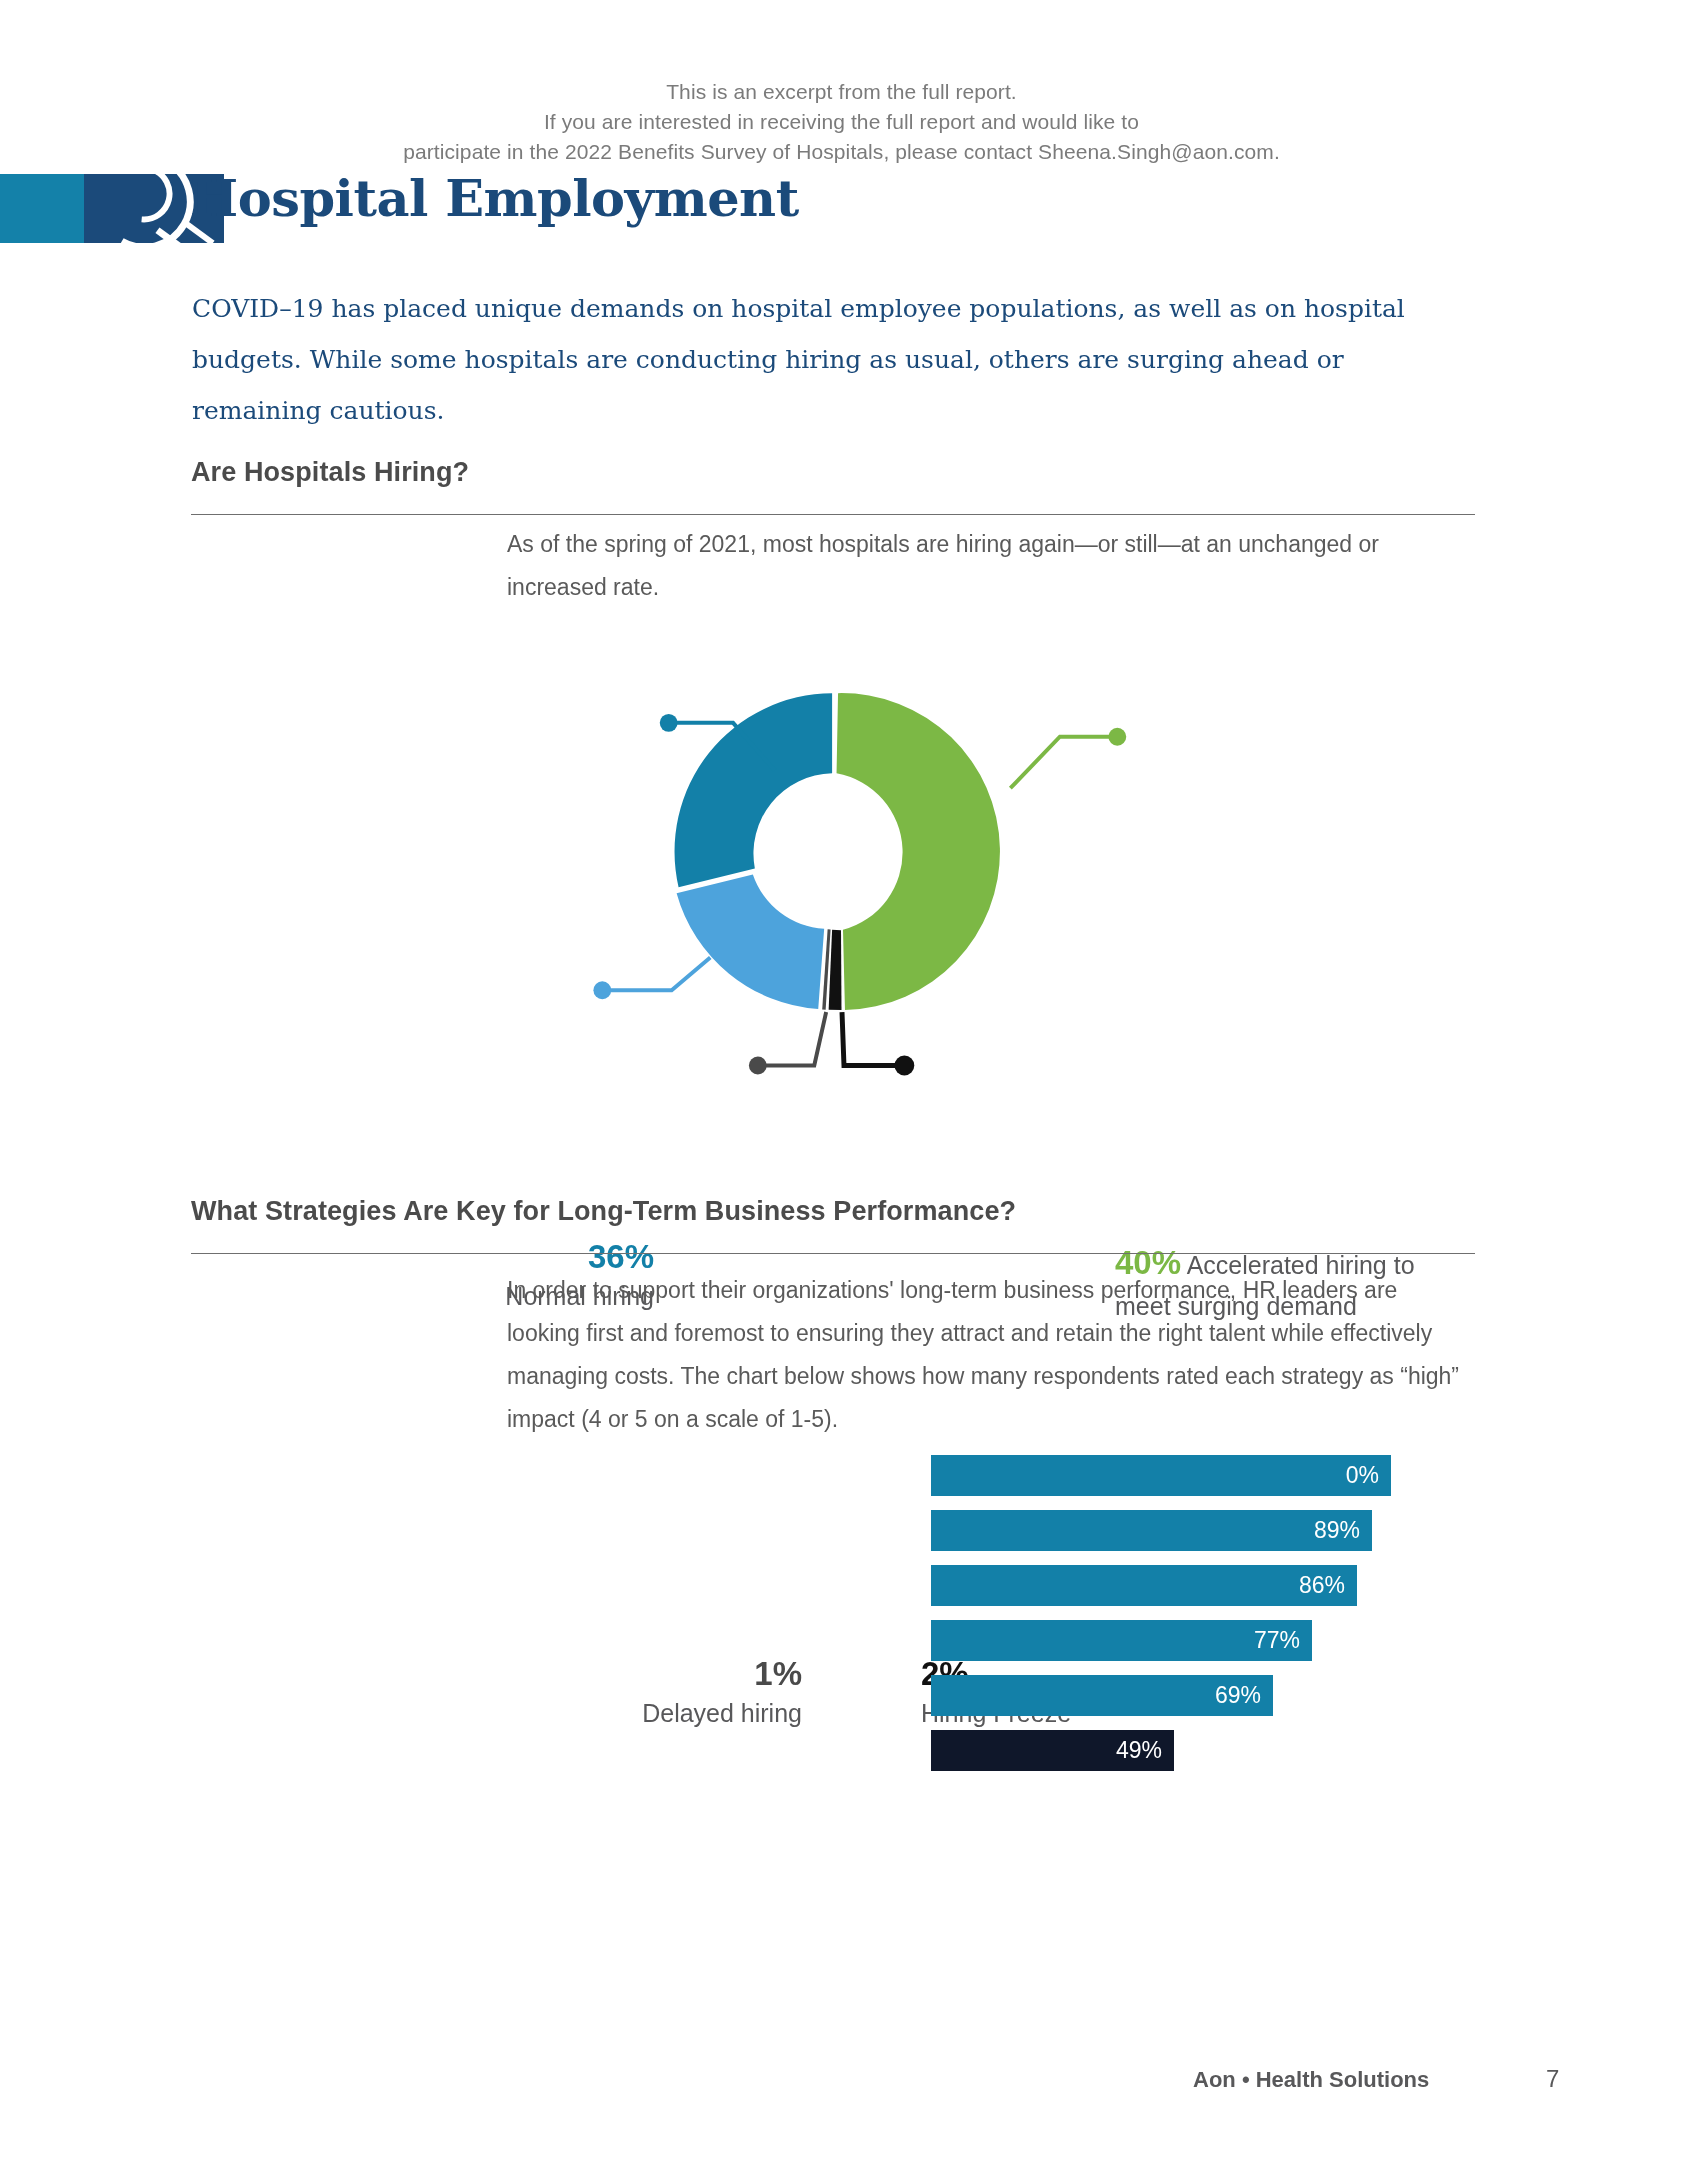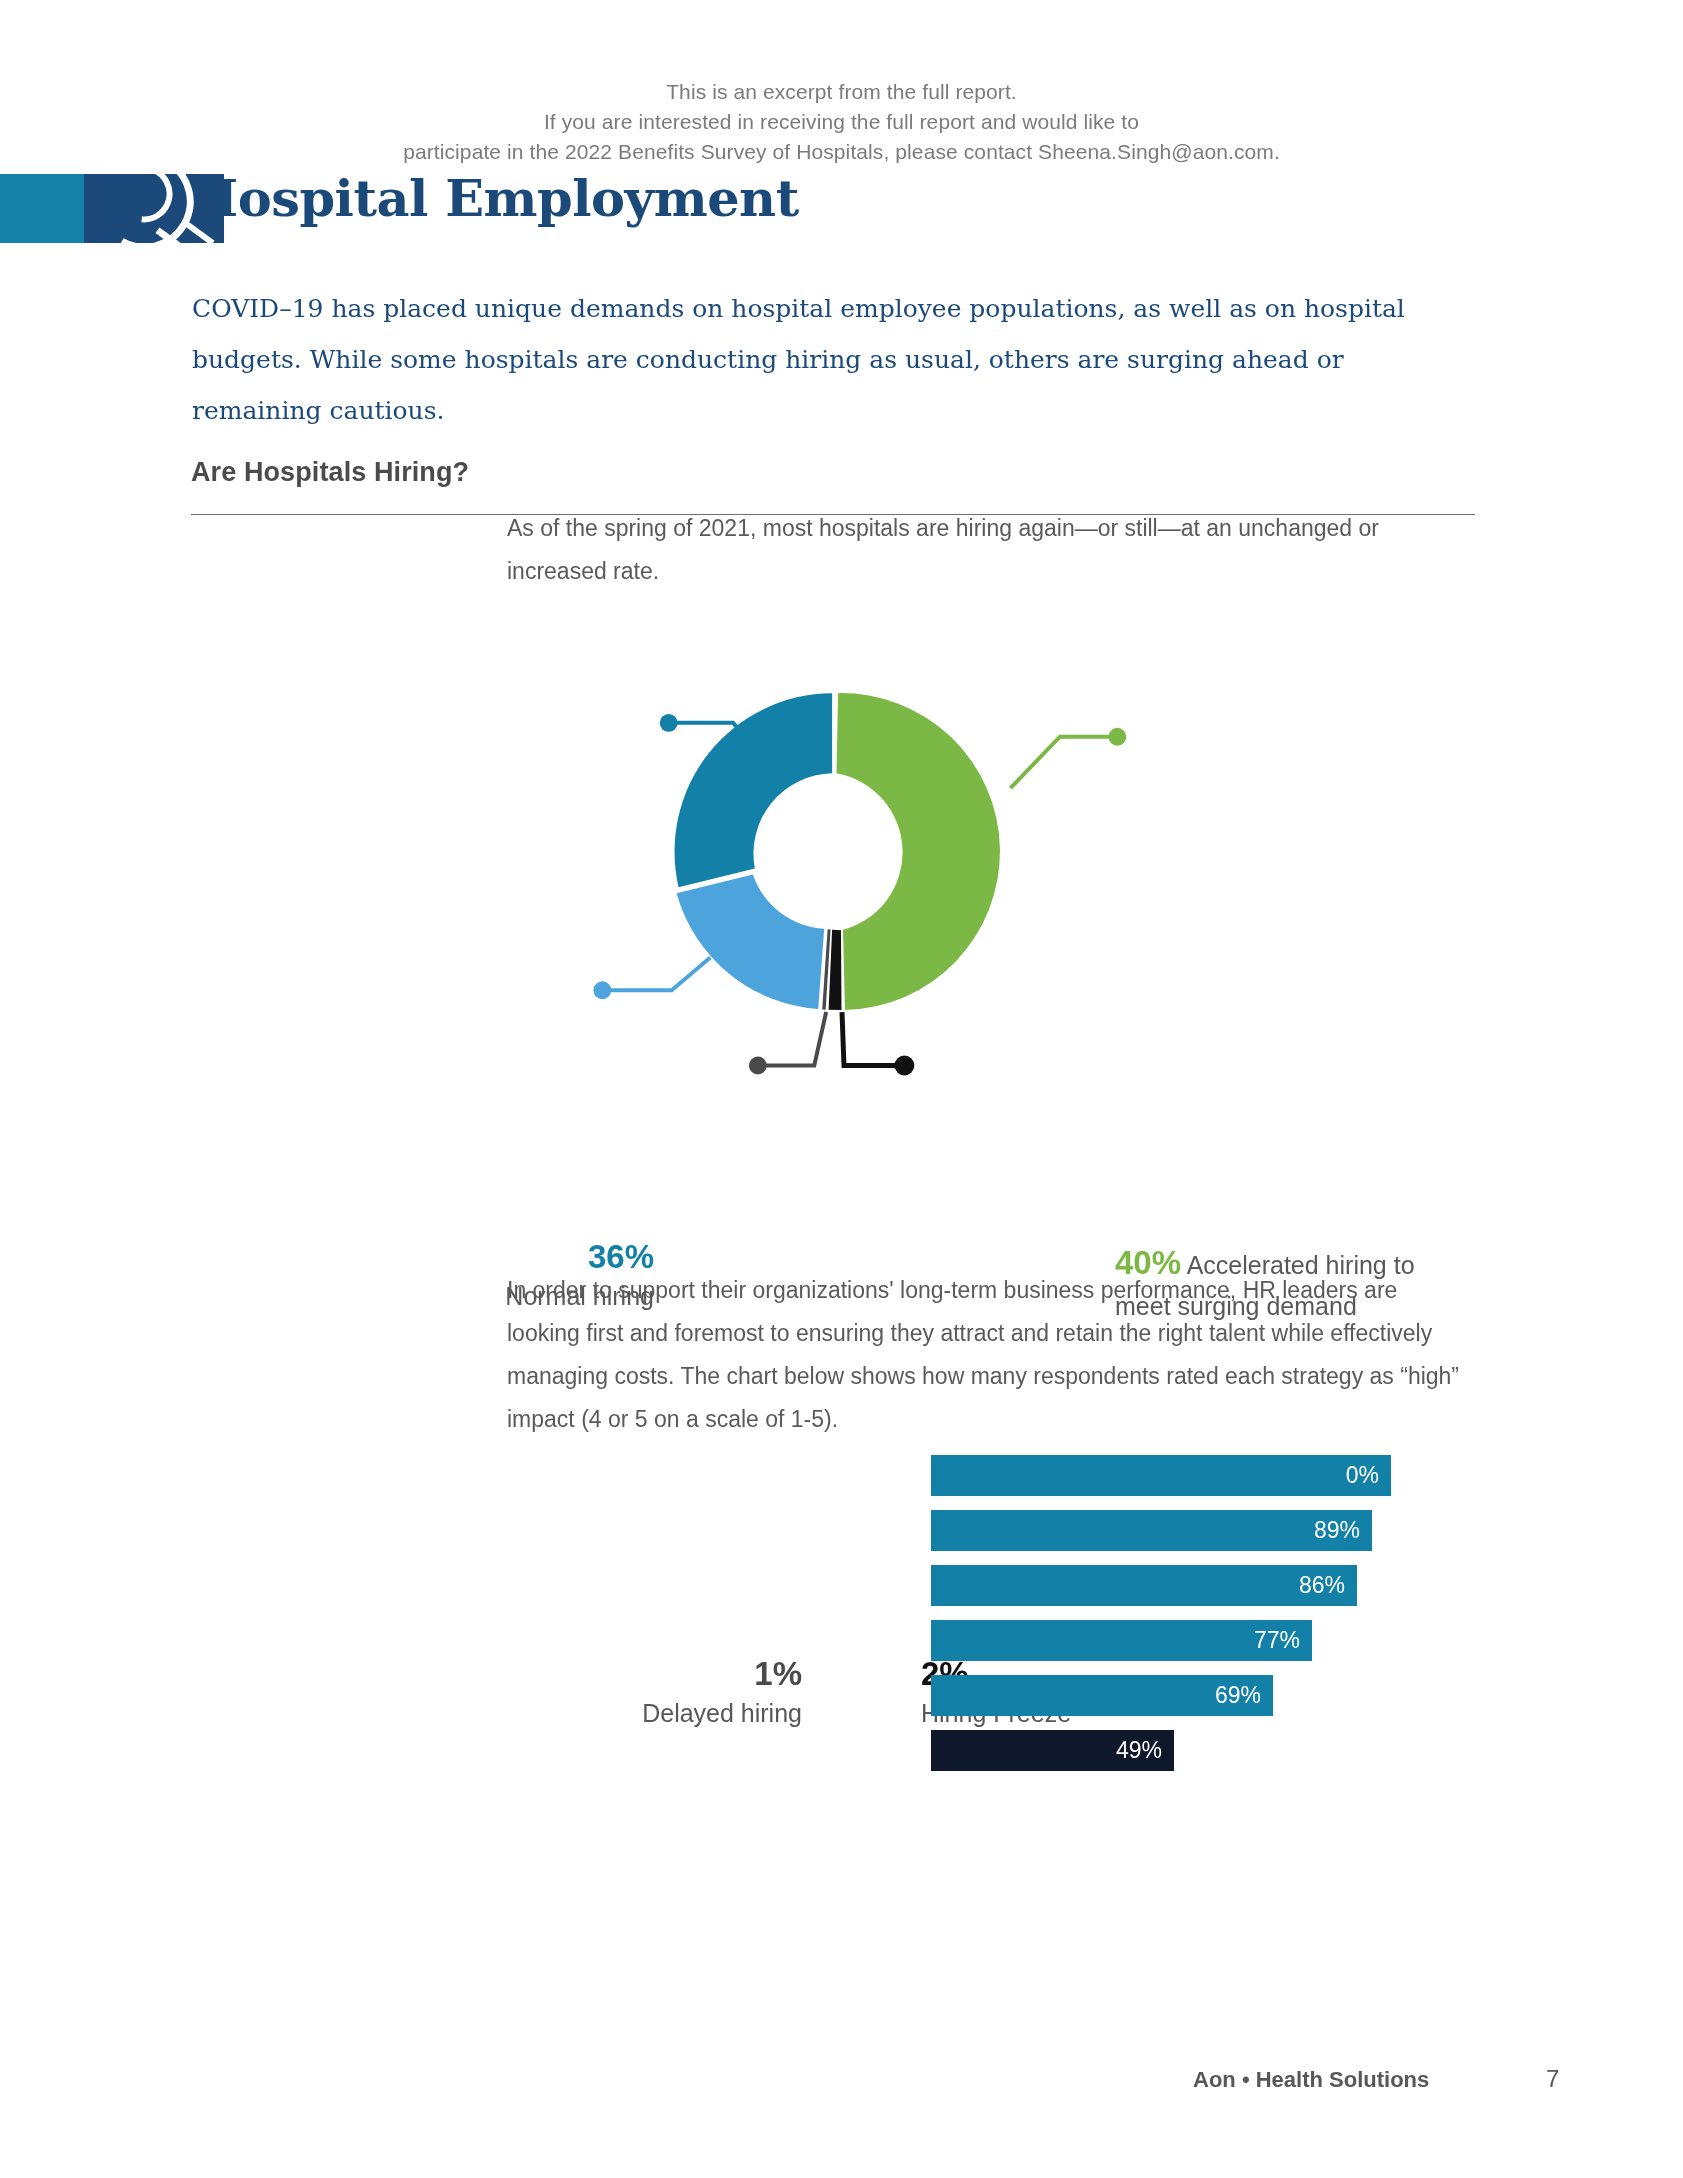--- a/index.html
+++ b/index.html
@@ -47,21 +47,21 @@
   }
   #sec1{top:457px;}
   #sec2{top:1196px;}
 
   
   .sub-para{
     position:absolute;left:507px;width:950px;
     font-size:23px;line-height:43px;color:#5a5a5a;
     font-family:"Liberation Sans", sans-serif;
   }
-  #sub1{top:507px;}
+  #sub1{top:523px;}
   #sub2{top:1269px;width:955px;}
 
   
   .donut-area{position:absolute;left:0;top:604px;width:1683px;height:515px;}
   .donut-svg{position:absolute;left:426px;top:0;}
 
   .lbl{position:absolute;font-family:"Liberation Sans", sans-serif;}
   .lbl .pct{font-weight:bold;font-size:33px;}
   .lbl .txt{font-size:25px;color:#58585a;line-height:41px;}
 
@@ -204,20 +204,21 @@
       <div class="pct">1%</div>
       <div class="txt">Delayed hiring</div>
     </div>
 
     <div class="lbl" id="lbl-2">
       <div class="pct">2%</div>
       <div class="txt">Hiring Freeze</div>
     </div>
   </div>
 
+  <div class="sec-head" id="sec2">What Strategies Are Key for Long-Term Business Performance?</div>
   <div class="sub-para" id="sub2">In order to support their organizations' long-term business performance, HR leaders are looking first and foremost to ensuring they attract and retain the right talent while effectively managing costs. The chart below shows how many respondents rated each strategy as “high” impact (4 or 5 on a scale of 1-5).</div>
 
   <div class="bars" id="bar-chart">
       <div class="bar-row">
         <div class="bar-outer" style="width: 495px;">
           <div class="bar-fill" style="width: 460px; background: rgb(19, 128, 168);">
             <span class="bar-val">0%</span>
           </div>
         </div>
       </div>

